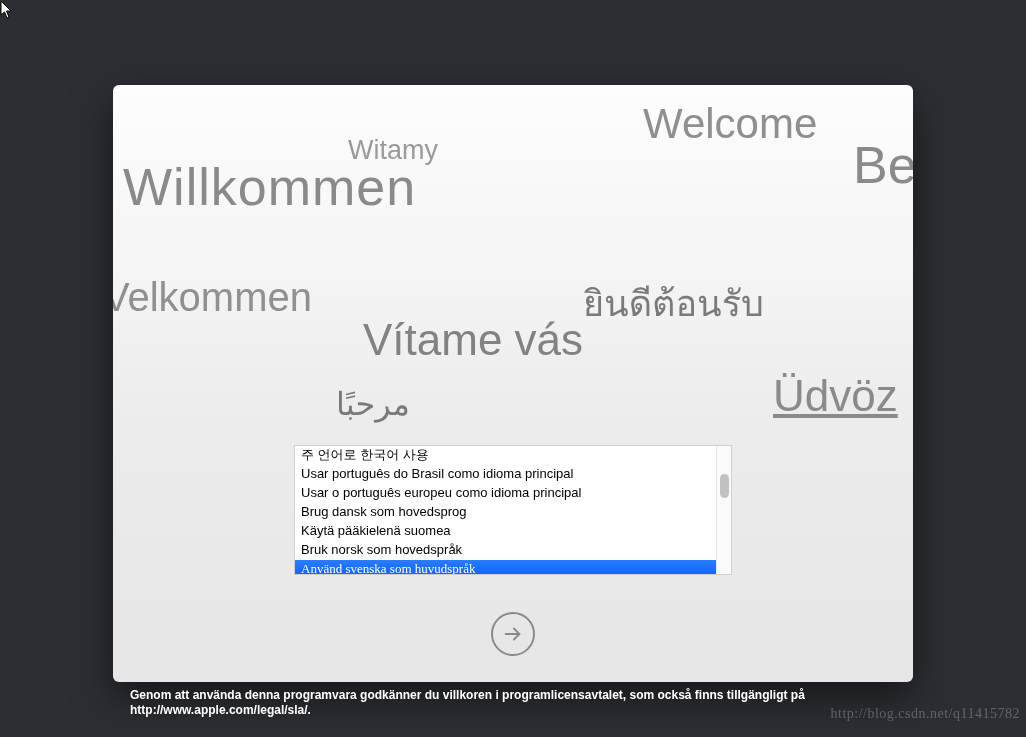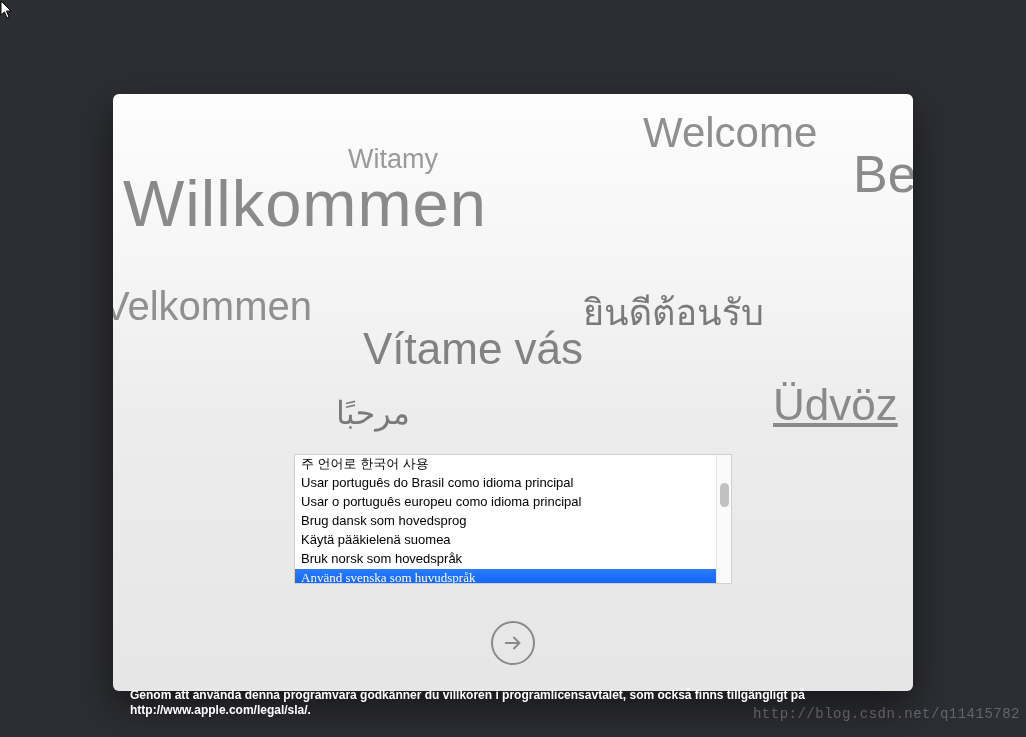--- a/index.html
+++ b/index.html
@@ -19,38 +19,38 @@
       position: absolute;
       top: 0px;
       left: 0px;
       width: 14px;
       height: 20px;
       z-index: 1000;
     }
     .window {
       position: absolute;
       left: 113px;
-      top: 94px;
+      top: 85px;
       width: 800px;
       height: 597px;
       background: linear-gradient(to bottom, #fdfdfd 0%, #f5f5f5 30%, #ececec 55%, #e6e6e6 100%);
       border-radius: 6px;
       overflow: hidden;
       box-shadow: 0 15px 40px rgba(0,0,0,0.5);
     }
     .welcome-word {
       position: absolute;
       color: #8a8a8a;
       font-weight: 300;
       white-space: nowrap;
       font-family: -apple-system, "Helvetica Neue", Arial, sans-serif;
     }
     .w-welcome { top: 15px; left: 530px; font-size: 42px; color: #8f8f8f; }
     .w-witamy { top: 50px; left: 235px; font-size: 27px; color: #9a9a9a; }
-    .w-willkommen { top: 72px; left: 10px; font-size: 65px; color: #8a8a8a; letter-spacing: 1px;}
+    .w-willkommen { top: 72px; left: 10px; font-size: 52px; color: #8a8a8a; letter-spacing: 1px;}
     .w-bem { top: 50px; left: 740px; font-size: 52px; color: #8a8a8a; }
     .w-velkommen { top: 190px; left: -10px; font-size: 40px; color: #909090; }
     .w-thai { top: 190px; left: 470px; font-size: 36px; color: #7a7a7a; }
     .w-vitame { top: 230px; left: 250px; font-size: 44px; color: #828282; }
     .w-bun { top: 278px; left: 360px; font-size: 32px; color: #a5a5a5; }
     .w-arabic { top: 300px; left: 210px; font-size: 32px; color: #7a7a7a; direction: rtl; margin-left: 13px;}
     .w-udvoz { top: 286px; left: 660px; font-size: 44px; color: #8a8a8a; text-decoration: underline; }
 
     .language-list {
       position: absolute;
@@ -116,21 +116,21 @@
       color: #fff;
       font-size: 12px;
       font-weight: bold;
       line-height: 15px;
     }
     .watermark {
       position: absolute;
       bottom: 15px;
       right: 6px;
       color: rgba(200,200,200,0.35);
-      font-family: Liberation Mono, monospace;
+      font-family: Liberation Serif, serif;
       font-size: 14px;
       letter-spacing: 0.5px;
       text-align: center;
     }
   </style>
 </head>
 <body>
 
 <svg class="cursor" viewBox="0 0 14 20">
   <path d="M1 1 L1 15 L4.5 12 L7 18 L9 17 L6.5 11 L11 11 Z" fill="#fff" stroke="#000" stroke-width="1"></path>

